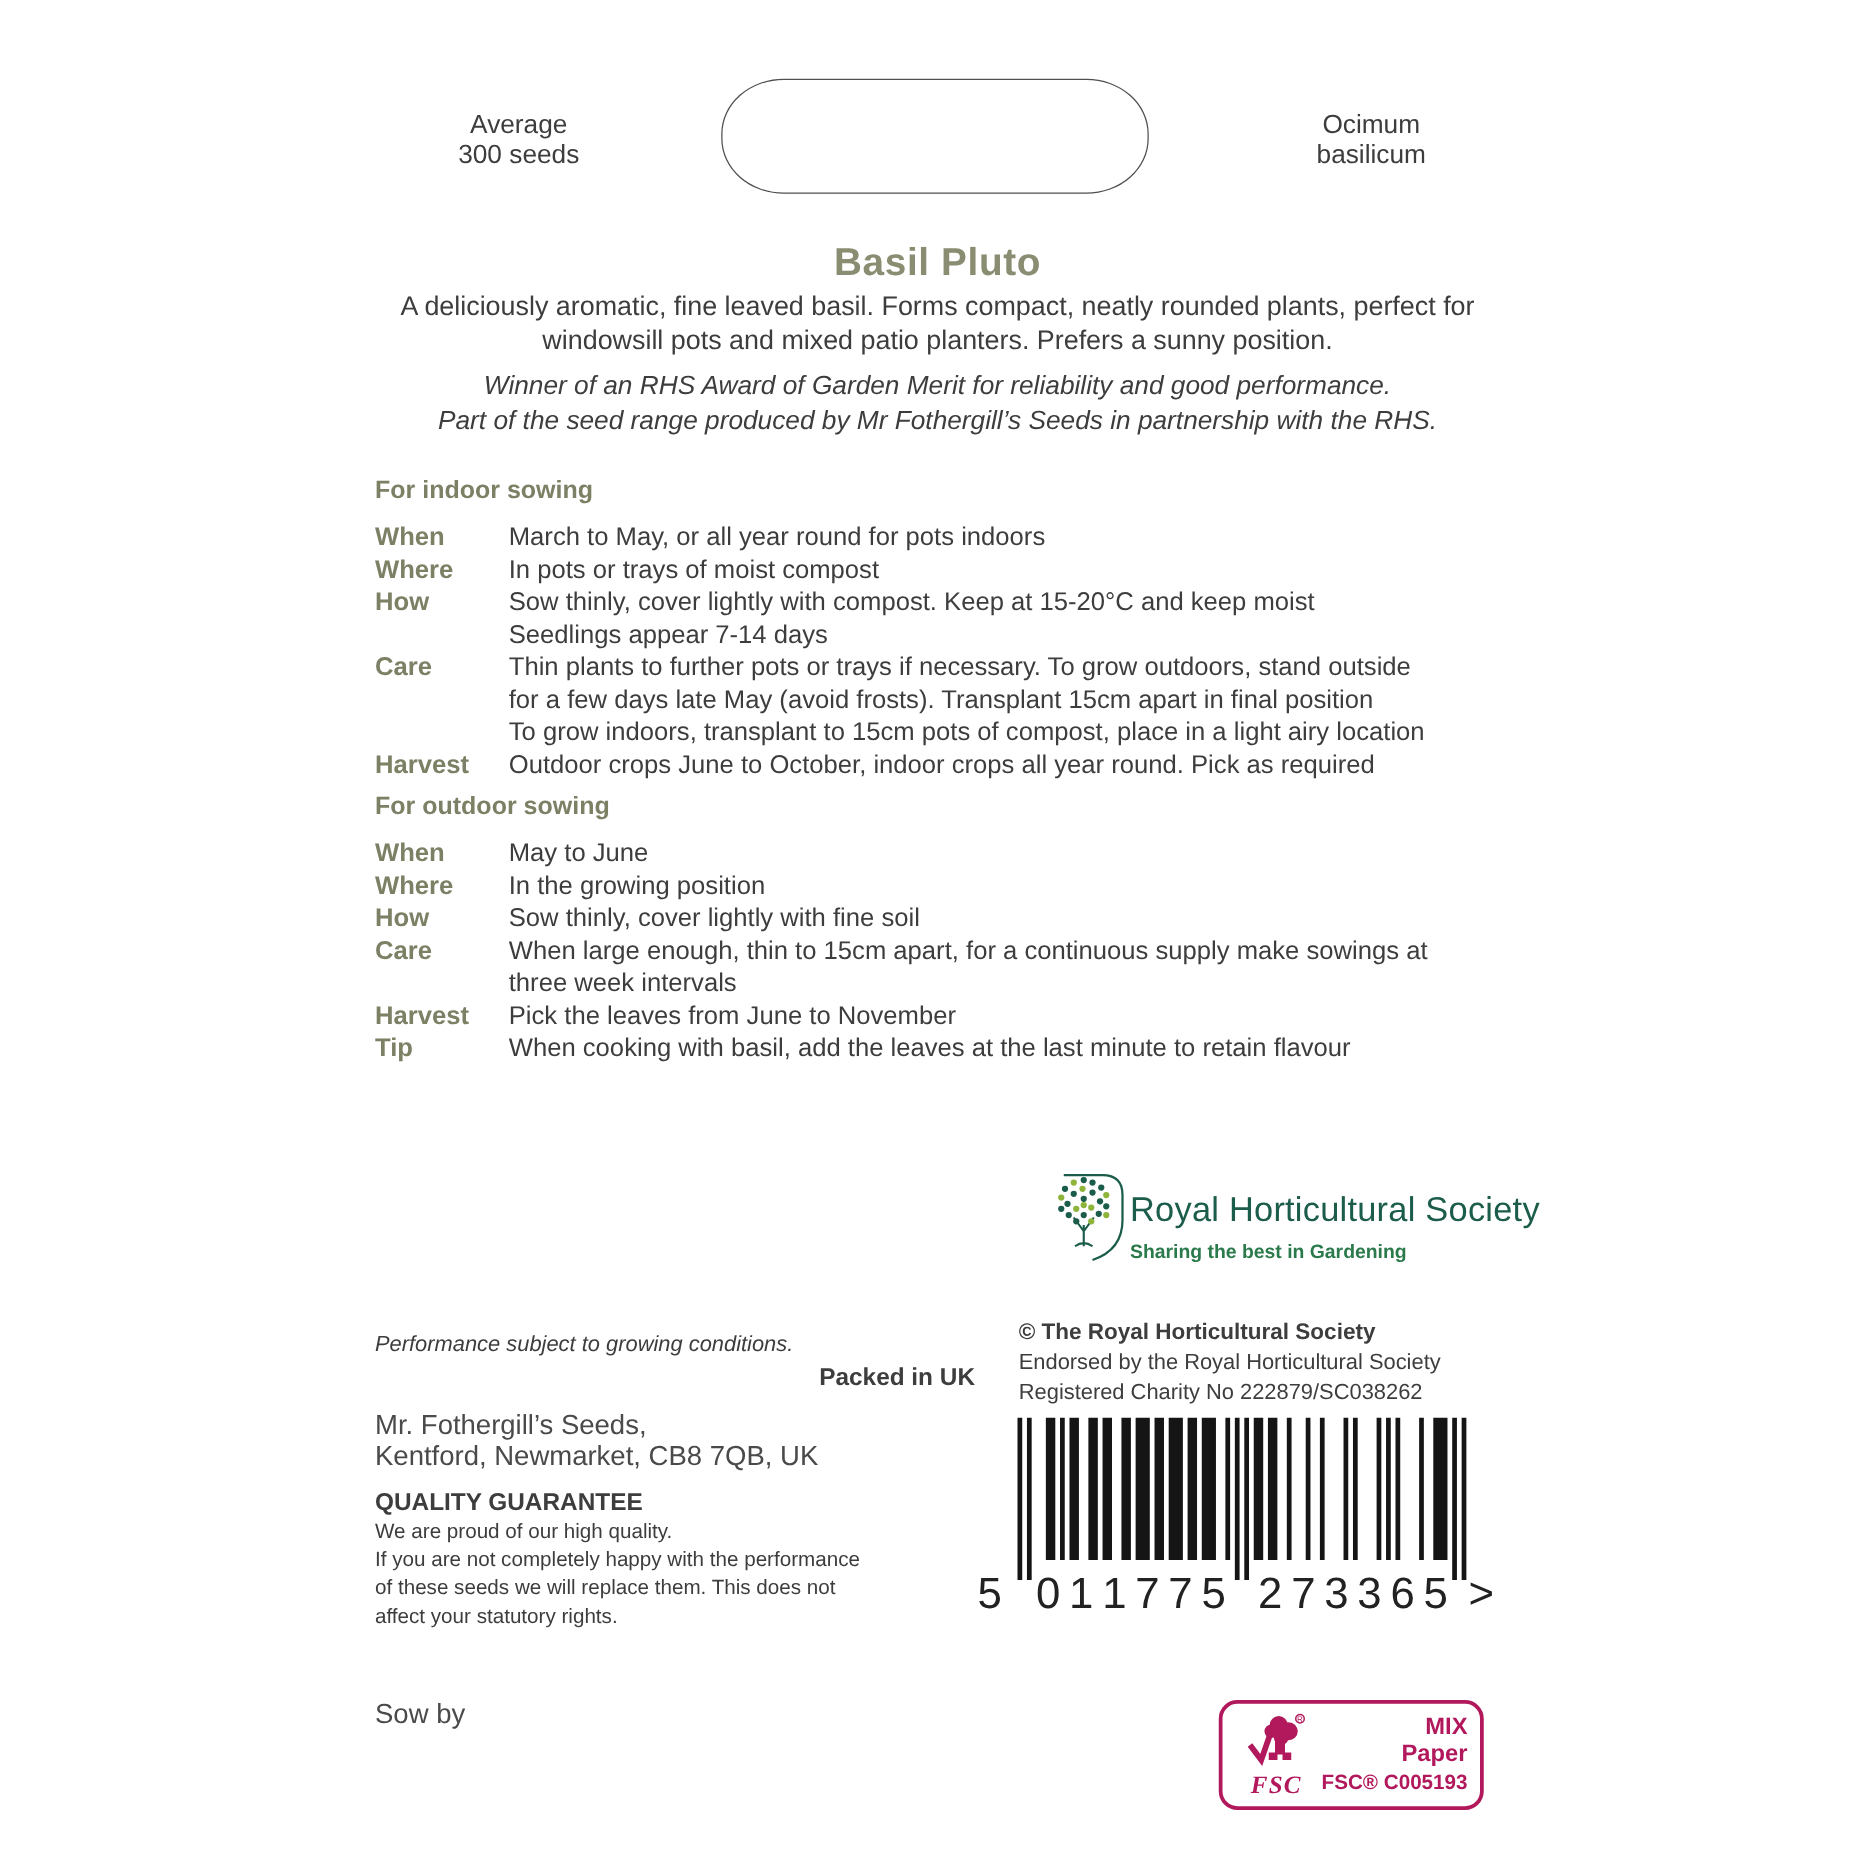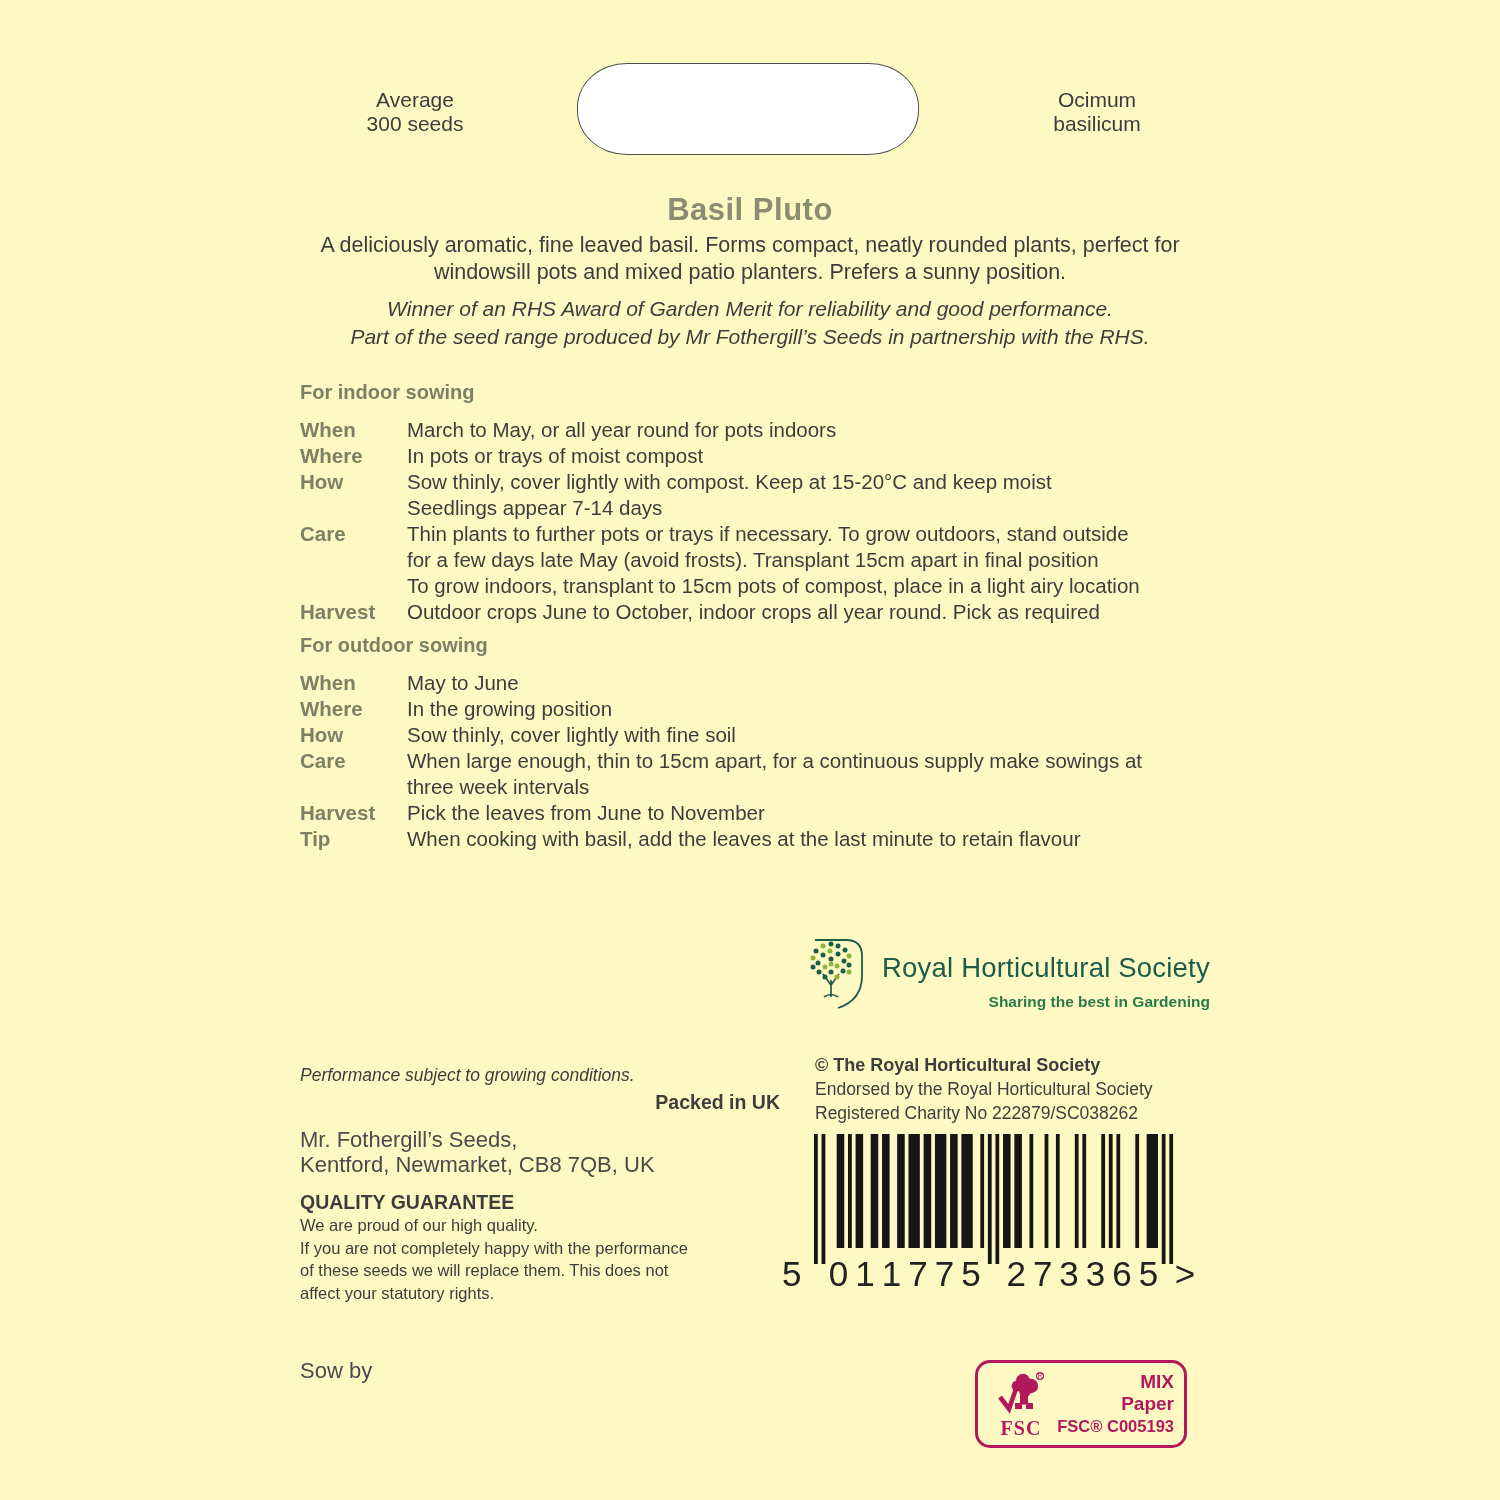--- a/index.html
+++ b/index.html
@@ -5,21 +5,21 @@
   :root{
     --olive:#7c8065;
     --olive-title:#8a8d72;
     --body:#3d3d3d;
     --rhs-green:#1b5c4a;
     --rhs-tagline:#2b7a4b;
     --fsc-magenta:#b2195c;
   }
   html,body{margin:0;padding:0;background:#e8e8e8;}
   .packet{
-    position:relative;width:1500px;height:1500px;background:#fef9c3;
+    position:relative;width:1500px;height:1500px;background:#ffffff;
     font-family:"Liberation Sans", sans-serif;color:var(--body);
     overflow:hidden;
   }
   .abs{position:absolute;}
   .center{text-align:center;}
   .pre{white-space:pre-line;}
 
   
   .seed-count{left:330px;top:88px;width:170px;font-size:21px;line-height:24px;}
   .hang-window{left:577px;top:63px;width:340px;height:90px;border:1.6px solid #4f4f4f;border-radius:50px/44px;background:#fff;}
@@ -32,21 +32,21 @@
 
   
   .sowing{left:300px;width:920px;}
   .sowing-indoor{top:381px;}
   .sowing-outdoor{top:634px;}
   .sowing h2{margin:0 0 13px 0;font-size:20px;font-weight:bold;color:var(--olive);}
   .rows{display:grid;grid-template-columns:107px 1fr;font-size:20.5px;line-height:26px;}
   .rows .lbl{font-weight:bold;color:var(--olive);}
 
   
-  .rhs-logo{left:804px;top:934px;display:flex;align-items:flex-start;gap:14px;text-align:right;}
+  .rhs-logo{left:840px;top:934px;display:flex;align-items:flex-start;}
   .rhs-name{font-size:27.5px;color:var(--rhs-green);margin-top:18px;letter-spacing:.2px;}
   .rhs-tagline{font-size:15.5px;font-weight:bold;color:var(--rhs-tagline);margin-top:9px;}
   .rhs-legal{left:815px;top:1053px;font-size:17.5px;line-height:24px;}
   .rhs-legal .b{font-weight:bold;font-size:18px;}
 
   
   .barcode{left:768px;top:1134px;}
 
   
   .publisher{left:300px;top:1064px;width:480px;}
@@ -58,21 +58,21 @@
   .sow-by{left:300px;top:1358px;font-size:22px;color:#4a4a4a;}
 
   
   .fsc-box{
     left:975px;top:1360px;width:212px;height:88px;
     border:3.5px solid var(--fsc-magenta);border-radius:15px;
     display:flex;align-items:center;justify-content:space-between;
     padding:2px 10px 2px 8px;box-sizing:border-box;color:var(--fsc-magenta);
   }
   .fsc-left{display:flex;flex-direction:column;align-items:center;width:70px;}
-  .fsc-acronym{font-family:"Liberation Serif", serif;font-weight:bold;font-size:20px;margin-top:-4px;letter-spacing:1px;}
+  .fsc-acronym{font-family:"Liberation Serif", serif;font-weight:bold;font-size:20px;margin-top:-4px;letter-spacing:1px;font-style:italic;}
   .fsc-right{flex:1;text-align:right;font-weight:bold;}
   .fsc-mix{font-size:19px;line-height:22px;}
   .fsc-paper{font-size:19px;line-height:22px;}
   .fsc-license{font-size:16.5px;line-height:22px;white-space:nowrap;}
 </style>
 </head>
 <body>
 
 <div class="packet">
 

